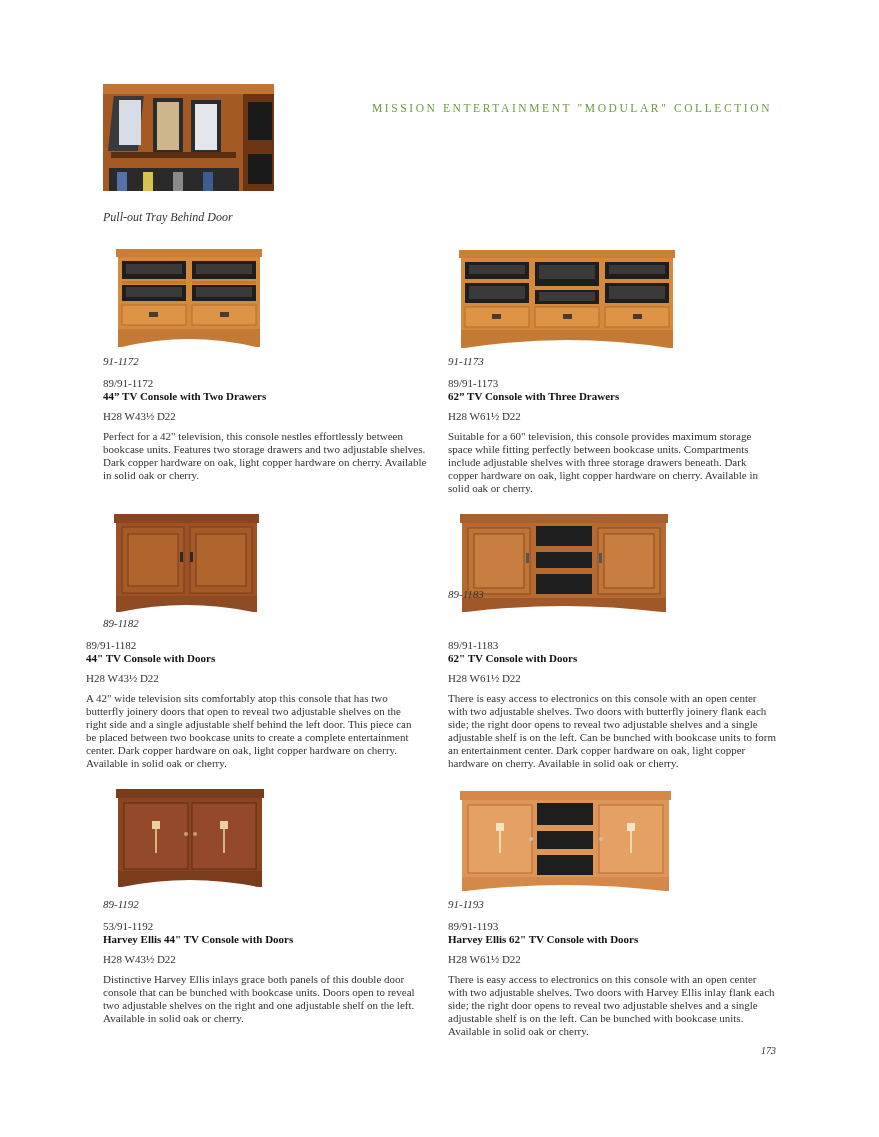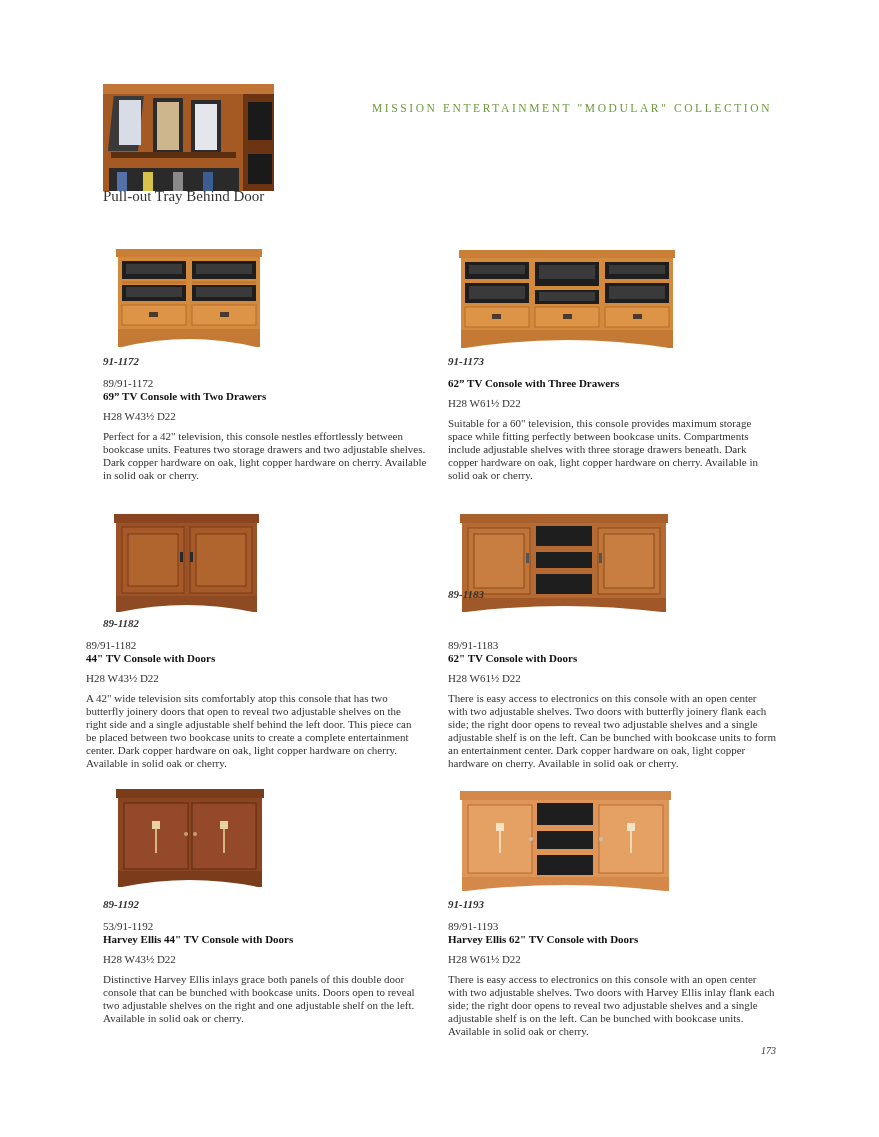--- a/index.html
+++ b/index.html
@@ -3,25 +3,25 @@
 <meta charset="utf-8">
 <style>
   html, body { margin: 0; padding: 0; background: #ffffff; }
   body { width: 879px; height: 1137px; position: relative; overflow: hidden;
          font-family: "Liberation Serif", "DejaVu Serif", serif; color: #2a2a2a; }
   .abs { position: absolute; }
 
   
   .hero-photo { left: 103px; top: 84px; width: 171px; height: 107px; overflow: hidden;
                 background: linear-gradient(135deg, #b56a2c 0%, #8a4a1c 45%, #5a2f12 100%); }
-  .hero-caption { left: 103px; top: 188px; font-size: 15px; color: #333; }
+  .hero-caption { left: 103px; top: 210px; font-style: italic; font-size: 12px; color: #333; }
   .collection-title { left: 372px; top: 102px; font-size: 11.5px; letter-spacing: 2.6px;
                       color: #6e9a3e; white-space: nowrap; }
   .p-photo { position: absolute; }
-  .p-code { font-style: italic; font-size: 11px; color: #333; position: absolute; font-weight: bold; }
+  .p-code { font-style: italic; font-size: 11px; color: #333; position: absolute; }
   .p-text { position: absolute; width: 330px; font-size: 11px; line-height: 13px; }
   .p-sku { color: #333; }
   .p-name { font-weight: bold; color: #111; }
   .p-dims { margin-top: 7px; color: #333; }
   .p-desc { margin-top: 7px; color: #333; }
 
   .page-num { right: 103px; top: 1045px; font-style: italic; font-size: 10px; color: #333; }
 
   
   svg { display: block; }
@@ -70,21 +70,21 @@
     <rect x="6" y="56" width="64" height="20" fill="#dd9446" stroke="#b56c2a" stroke-width="1"></rect>
     <rect x="76" y="56" width="64" height="20" fill="#dd9446" stroke="#b56c2a" stroke-width="1"></rect>
     <rect x="33" y="63" width="9" height="5" fill="#4a3a30"></rect>
     <rect x="104" y="63" width="9" height="5" fill="#4a3a30"></rect>
     <path d="M2 80 H144 V98 H140 Q73 82 6 98 H2 Z" fill="#c47a34"></path>
   </svg>
 </div>
 <div class="p-code" style="left:103px;top:355px;">91-1172</div>
 <div class="p-text" style="left:103px;top:377px;">
   <div class="p-sku">89/91-1172</div>
-  <div class="p-name">69” TV Console with Two Drawers</div>
+  <div class="p-name">44” TV Console with Two Drawers</div>
   <div class="p-dims">H28 W43½ D22</div>
   <div class="p-desc">Perfect for a 42" television, this console nestles effortlessly between bookcase units. Features two storage drawers and two adjustable shelves. Dark copper hardware on oak, light copper hardware on cherry. Available in solid oak or cherry.</div>
 </div>
 
 <div class="p-photo" style="left:459px;top:250px;">
   <svg width="216" height="98" viewBox="0 0 216 98">
     <rect x="0" y="0" width="216" height="8" fill="#c97f36"></rect>
     <rect x="2" y="8" width="212" height="80" fill="#d48a3c"></rect>
     <g fill="#1e1e1e">
       <rect x="6" y="12" width="64" height="17"></rect>
@@ -110,20 +110,21 @@
     <g fill="#4a3a30">
       <rect x="33" y="64" width="9" height="5"></rect>
         <rect x="104" y="64" width="9" height="5"></rect>
         <rect x="174" y="64" width="9" height="5"></rect>
     </g>
     <path d="M2 80 H214 V98 H210 Q108 82 6 98 H2 Z" fill="#c47a34"></path>
   </svg>
 </div>
 <div class="p-code" style="left:448px;top:355px;">91-1173</div>
 <div class="p-text" style="left:448px;top:377px;">
+  <div class="p-sku">89/91-1173</div>
   <div class="p-name">62” TV Console with Three Drawers</div>
   <div class="p-dims">H28 W61½ D22</div>
   <div class="p-desc">Suitable for a 60" television, this console provides maximum storage space while fitting perfectly between bookcase units. Compartments include adjustable shelves with three storage drawers beneath. Dark copper hardware on oak, light copper hardware on cherry. Available in solid oak or cherry.</div>
 </div>
 
 <div class="p-photo" style="left:114px;top:514px;">
   <svg width="145" height="98" viewBox="0 0 145 98">
     <rect x="0" y="0" width="145" height="9" fill="#8a4520"></rect>
     <rect x="2" y="9" width="141" height="78" fill="#9c5226"></rect>
     <rect x="8" y="13" width="62" height="66" fill="#a65a2a" stroke="#7a3a16"></rect>

